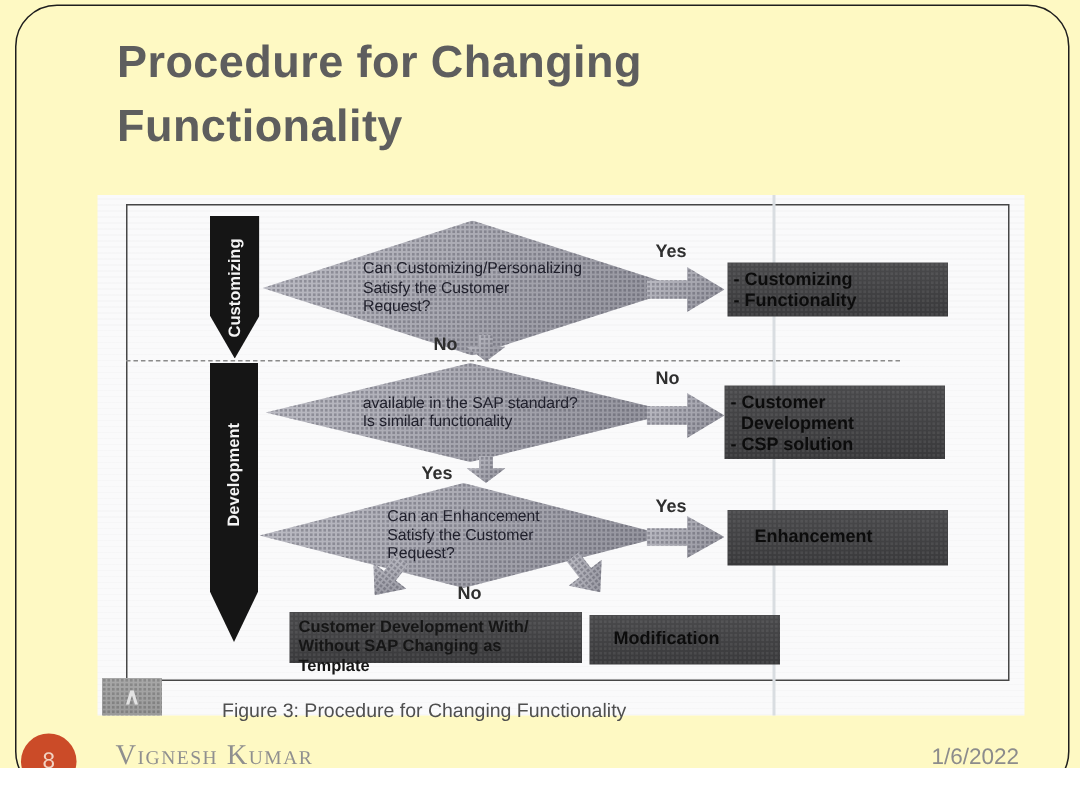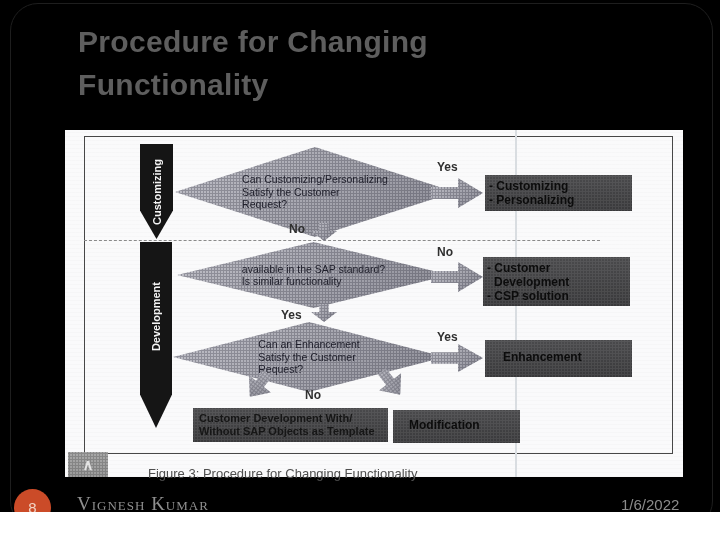--- a/index.html
+++ b/index.html
@@ -1,18 +1,18 @@
 <!DOCTYPE html>
 <html><head>
 <meta charset="utf-8">
 <style>
   html,body { margin:0; padding:0; background:#ffffff; }
   #slide {
     position:relative; width:720px; height:512px; overflow:hidden;
-    font-family:"Liberation Sans", sans-serif; background:#000000;
+    font-family:"Liberation Sans", sans-serif; background:#fef9c3;
   }
   .abs { position:absolute; }
 
   
   .slide-border {
     left:10px; top:3px; width:701px; height:524px;
     border:1.5px solid #1e1e1e; border-radius:28px;
   }
   .title {
     left:78px; top:20px; width:470px;
@@ -166,33 +166,33 @@
     <div class="abs gray-fill arrow-right ar1"></div>
     <div class="abs gray-fill arrow-right ar2"></div>
     <div class="abs gray-fill arrow-right ar3"></div>
     <div class="abs gray-fill arrow-down ad1"></div>
     <div class="abs gray-fill arrow-down ad2"></div>
     <div class="abs gray-fill arrow-down adl"></div>
     <div class="abs gray-fill arrow-down adr"></div>
 
     <div class="abs dark-box b1">
       <div>- Customizing</div>
-      <div>- Personalizing</div>
+      <div>- Functionality</div>
     </div>
     <div class="abs dark-box b2">
       <div>- Customer</div>
       <div class="indent">Development</div>
       <div>- CSP solution</div>
     </div>
     <div class="abs dark-box b3">
       <div>Enhancement</div>
     </div>
     <div class="abs dark-box b4">
       <div>Customer Development With/</div>
-      <div>Without SAP Objects as Template</div>
+      <div>Without SAP Changing as Template</div>
     </div>
     <div class="abs dark-box b5">
       <div>Modification</div>
     </div>
 
     <div class="abs caption-box">
       <span class="caption-chevron">∧</span>
     </div>
     <div class="abs caption-text">Figure 3: Procedure for Changing Functionality</div>
   </div>

